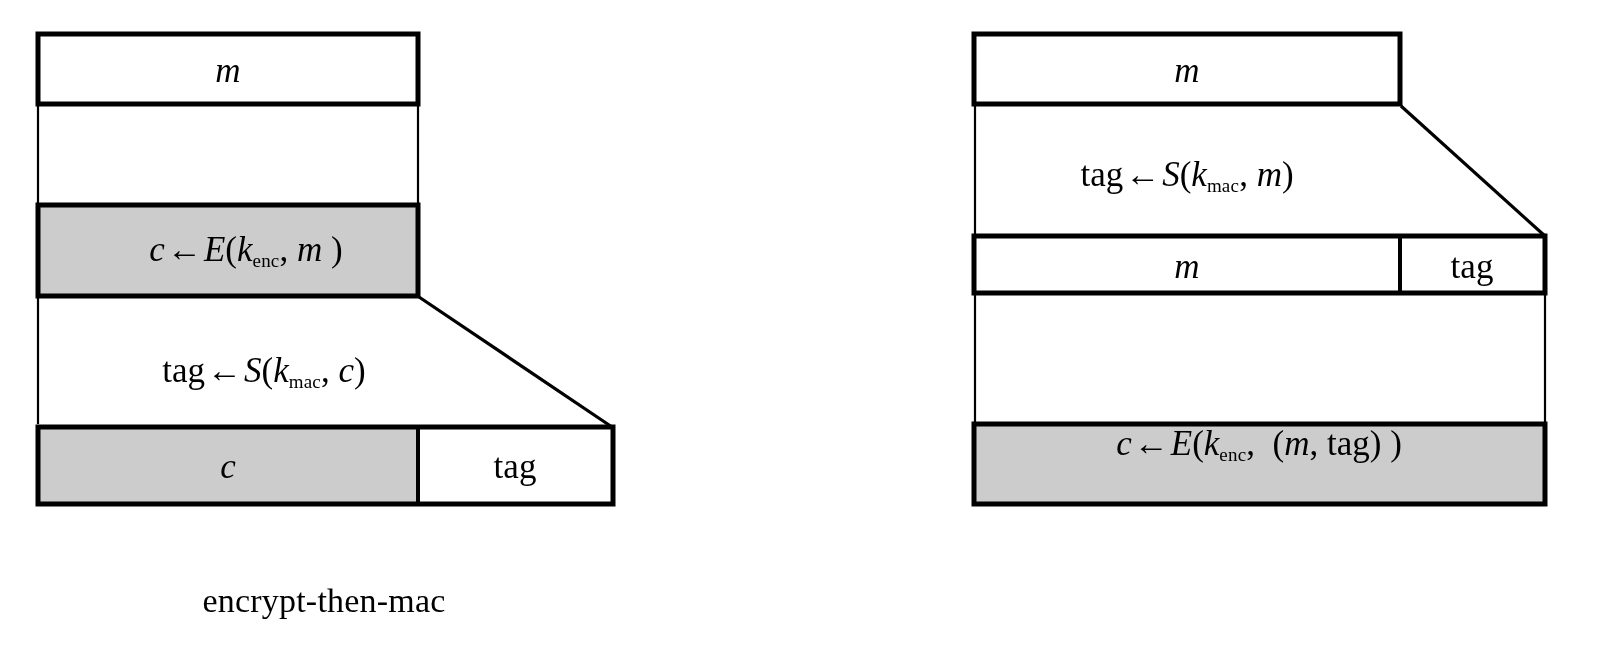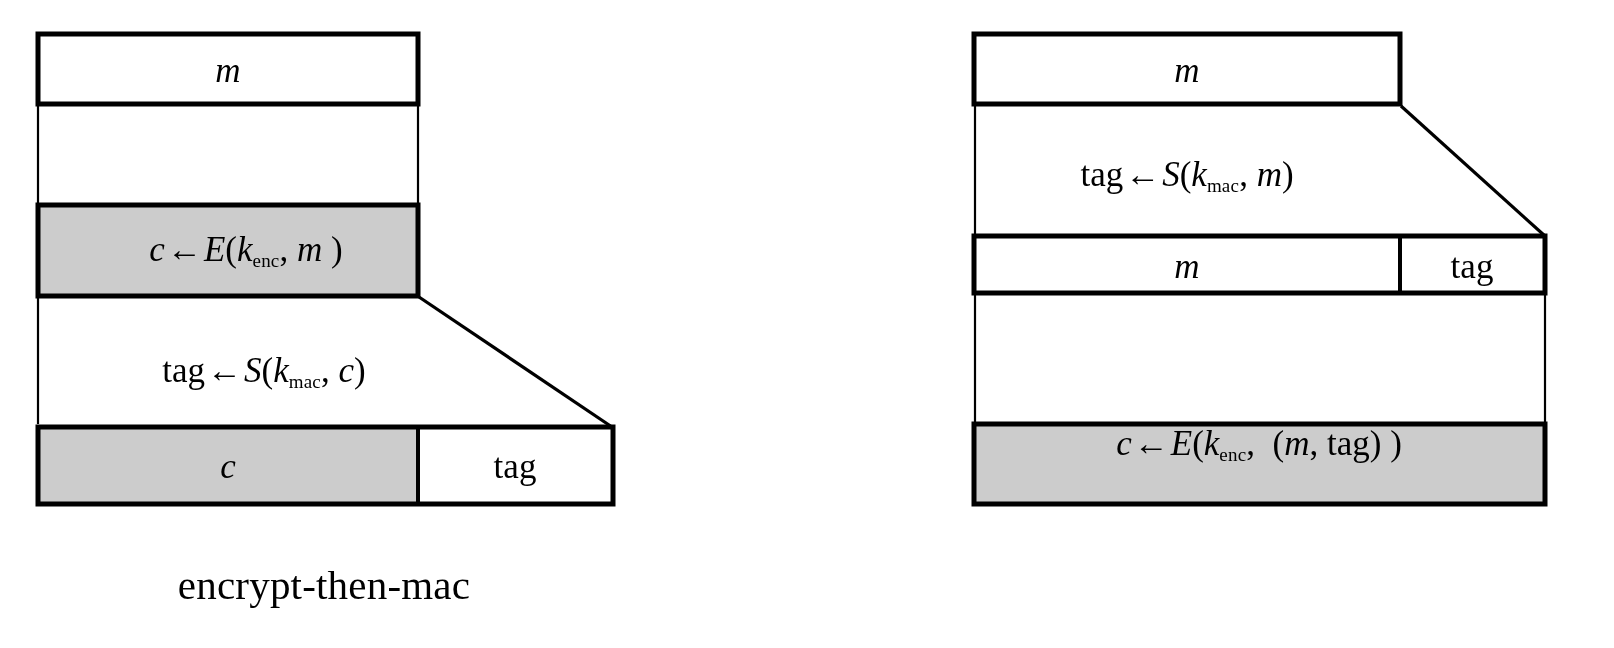--- a/index.html
+++ b/index.html
@@ -69,23 +69,24 @@
     font-size: 19px;
     font-style: normal;
     vertical-align: -0.28em;
     letter-spacing: 0.2px;
   }
   .math .arrow {
     font-style: normal;
     padding: 0 2px;
   }
   .caption {
-    font-size: 41px;
+    font-size: 34px;
     font-style: normal;
     letter-spacing: 0.2px;
+    margin-top: 16px;
   }
   .ctr {
     transform: translate(-50%, -50%);
   }
 </style>
 </head>
 <body>
 
 <div id="figure">
 

